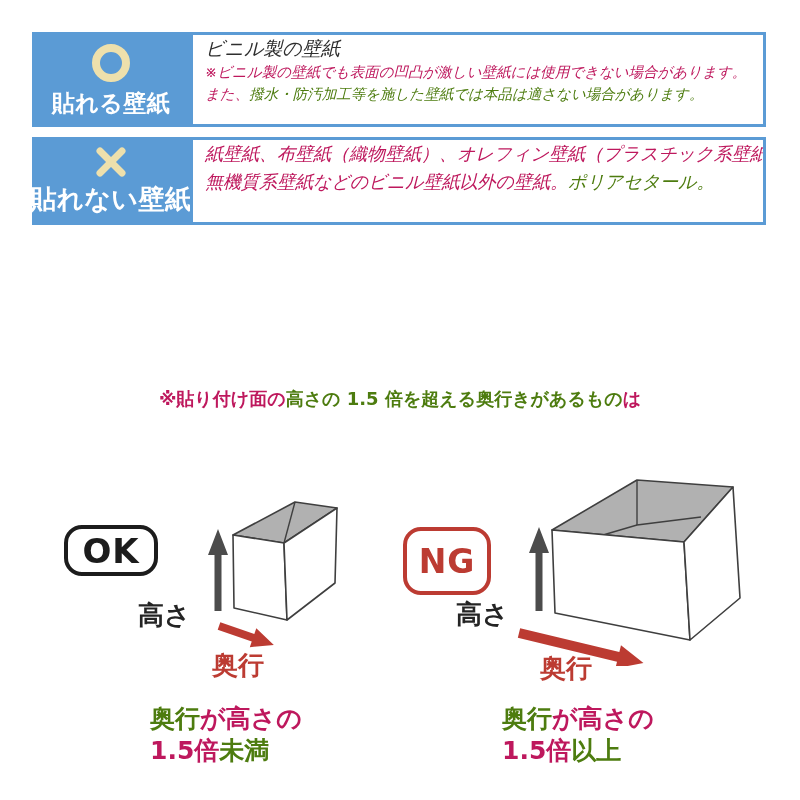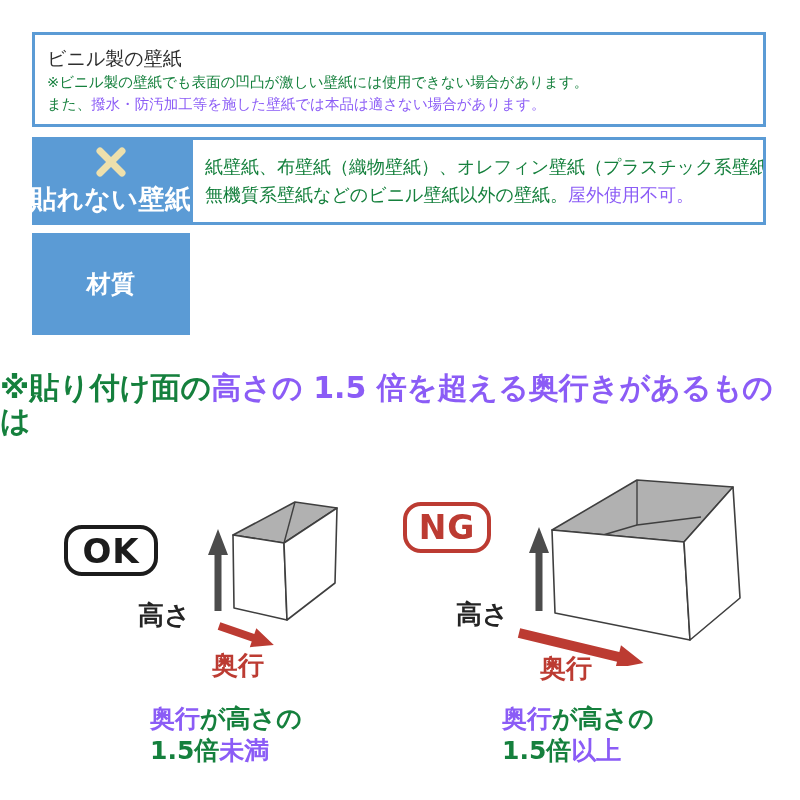--- a/index.html
+++ b/index.html
@@ -18,78 +18,81 @@
   .label-cell {
     width:158px; flex:0 0 158px; background:#5b9bd5; color:#ffffff;
     display:flex; flex-direction:column; align-items:center; justify-content:center;
     gap:3px; text-align:center;
   }
   .label-text { font-weight:bold; font-size:23px; letter-spacing:0.5px; white-space:nowrap; }
   .row-2 .label-text { font-size:26px;font-family:Liberation Mono, monospace; }
   .row-3 .label-text { font-size:24px; }
   .content-cell {
     flex:1; border:3px solid #5b9bd5; background:#ffffff;
-    display:flex; flex-direction:column; justify-content:center;
-    padding-left:12px; padding-right:4px; overflow:hidden;
+    display:flex; flex-direction:column; 
+    padding-left:12px; padding-right:4px; overflow:hidden;font-style:italic;
   }
   .content-title { font-size:19px; line-height:26px; white-space:nowrap; }
   .t-small { font-size:14.5px; line-height:22px; white-space:nowrap; }
   .t-med   { font-size:18px;   line-height:28px; white-space:nowrap; }
-  .c-dark { color:#15803d; }
-  .c-red  { color:#8b5cf6; }
+  .c-dark { color:#be185d; }
+  .c-red  { color:#4d7c0f; }
   
   .warning { position:absolute; left:0; right:0; top:371px; }
-  .warning-inner { width:fit-content; margin:0 auto; font-weight:bold; font-size:30px; line-height:33px; }
+  .warning-inner { width:fit-content; margin:11px auto; font-weight:bold; font-size:18px; line-height:33px; }
   .warning-line2 { padding-left:24px; }
   
   .abs { position:absolute; }
   .badge {
     display:flex; align-items:center; justify-content:center;
     background:#ffffff; border-radius:18px; font-weight:800; letter-spacing:1px;margin-top:46px;
   }
   .badge-ok { left:64px; top:479px; width:94px; height:51px; border:4px solid #1c1c1c; color:#1c1c1c; font-size:34px; }
-  .badge-ng { left:403px; top:456px; width:88px; height:51px; border:4px solid #bc3b32; color:#bc3b32; font-size:33px; }
+  .badge-ng { left:403px; top:481px; width:88px; height:68px; border:4px solid #bc3b32; color:#bc3b32; font-size:33px; }
   .dim-label { font-weight:bold; font-size:26px; white-space:nowrap; }
   .height-label { color:#242424;margin-top:32px; }
   .depth-label { color:#bc3b32; }
   .caption { width:200px; text-align:left; font-weight:bold; font-size:25px; line-height:32px; white-space:nowrap; }
 </style>
 </head>
 <body>
 
 <div class="page">
 
   <div class="info-table">
 
     <div class="row row-1">
+      <div class="label-cell">
+        <svg width="44" height="44" viewBox="0 0 44 44">
+          <circle cx="22" cy="22" r="15" fill="none" stroke="#eee0ac" stroke-width="8"></circle>
+        </svg>
+        <div class="label-text">貼れる壁紙</div>
+      </div>
       <div class="content-cell">
         <div class="content-title">ビニル製の壁紙</div>
         <div class="t-small"><span class="c-dark">※ビニル製の壁紙でも表面の凹凸が激しい壁紙には使用できない場合があります。</span></div>
         <div class="t-small"><span class="c-dark">また、</span><span class="c-red">撥水・防汚加工等を施した壁紙では本品は適さない場合があります。</span></div>
       </div>
     </div>
 
     <div class="row row-2">
       <div class="label-cell">
         <svg width="34" height="34" viewBox="0 0 34 34">
           <line x1="6" y1="6" x2="28" y2="28" stroke="#eee0ac" stroke-width="7" stroke-linecap="round"></line>
           <line x1="28" y1="6" x2="6" y2="28" stroke="#eee0ac" stroke-width="7" stroke-linecap="round"></line>
         </svg>
         <div class="label-text">貼れない壁紙</div>
       </div>
       <div class="content-cell">
         <div class="t-med"><span class="c-dark">紙壁紙、布壁紙（織物壁紙）、オレフィン壁紙（プラスチック系壁紙）、</span></div>
-        <div class="t-med"><span class="c-dark">無機質系壁紙などのビニル壁紙以外の壁紙。</span><span class="c-red">屋外使用不可。</span></div>
+        <div class="t-med"><span class="c-dark">無機質系壁紙などのビニル壁紙以外の壁紙。</span><span class="c-red">ポリアセタール。</span></div>
       </div>
     </div>
 
     <div class="row row-3">
-      <div class="label-cell">
-        <div class="label-text">材質</div>
-      </div>
     </div>
   </div>
 
   <div class="warning">
     <div class="warning-inner">
       <div><span class="c-dark">※貼り付け面の</span><span class="c-red">高さの 1.5 倍を超える奥行きがあるもの</span><span class="c-dark">は</span></div>
     </div>
   </div>
 
   <div class="abs badge badge-ok">OK</div>

